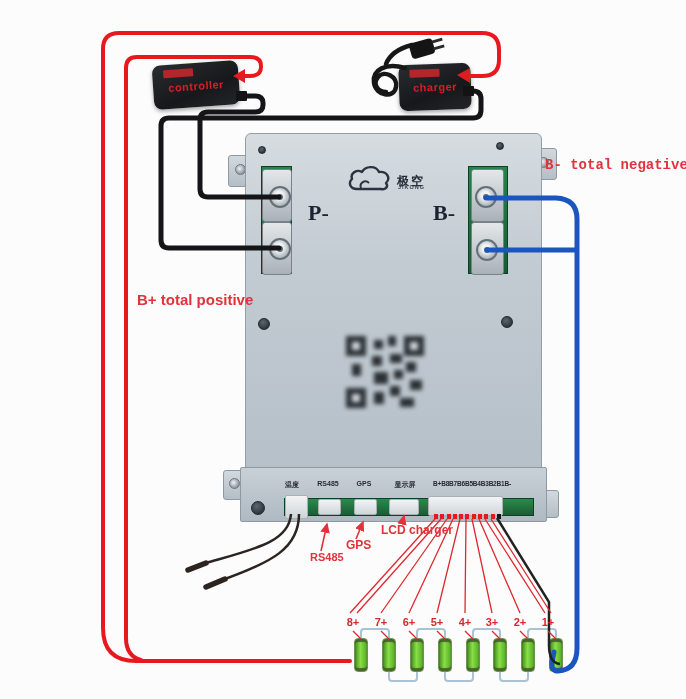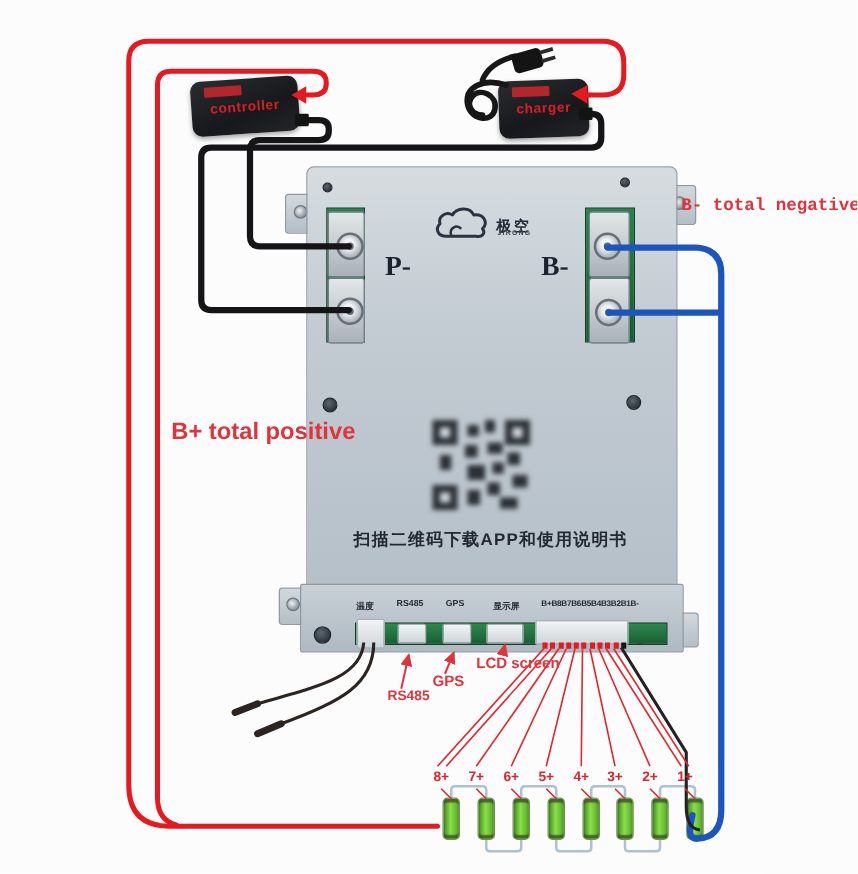--- a/index.html
+++ b/index.html
@@ -126,21 +126,20 @@
           <rect x="46" y="52" width="10" height="10"></rect>
         <rect x="56" y="64" width="14" height="9"></rect>
           <rect x="8" y="30" width="9" height="12"></rect>
       </g>
       <g fill="#cdd4d9">
         <rect x="8" y="8" width="8" height="8"></rect>
           <rect x="66" y="8" width="8" height="8"></rect>
           <rect x="8" y="60" width="8" height="8"></rect>
       </g>
     </svg>
-    <div class="bcaption">扫描二维码下载APP和使用说明书</div>
 
     <div class="greenpcb" style="left:39px;top:365px;width:248px;height:16px;background:linear-gradient(180deg,#2a8a4c,#1b5c33);"></div>
     <span class="portlabel" style="left:47px;">温度</span>
     <span class="portlabel" style="left:83px;">RS485</span>
     <span class="portlabel" style="left:119px;">GPS</span>
     <span class="portlabel" style="left:160px;">显示屏</span>
     <span class="portlabel tiny" style="left:227px;">B+B8B7B6B5B4B3B2B1B-</span>
 
     <div class="conn" style="left:40px;top:362px;width:21px;height:22px;"></div>
     <div class="conn" style="left:73px;top:366px;width:21px;height:14px;"></div>
@@ -229,24 +228,24 @@
              M485 519 L545 613 M491 519 L551 613
              M353 631 L361 639 M381 631 L389 639 M409 631 L417 639 M437 631 L445 639
              M465 631 L473 639 M492 631 L500 639 M520 631 L528 639 M548 631 L556 639" fill="none" stroke="#e0282e" stroke-width="1.3"></path>
 
     <path d="M321 551 L327 524" fill="none" stroke="#e0333b" stroke-width="1.6" marker-end="url(#arrw)"></path>
     <path d="M356 539 L363 522" fill="none" stroke="#e0333b" stroke-width="1.6" marker-end="url(#arrw)"></path>
     <path d="M402 524 L404 516" fill="none" stroke="#e0333b" stroke-width="1.6" marker-end="url(#arrw)"></path>
   </svg>
 
   <span class="red-note" style="left:545px;top:157px;font-size:14px;font-family:Liberation Mono, monospace;">B-  total negative</span>
-  <span class="red-note" style="left:137px;top:291px;font-size:19px;margin-top:44px;">B+ total positive</span>
+  <span class="red-note" style="left:137px;top:291px;font-size:15px;">B+ total positive</span>
   <span class="red-note" style="left:310px;top:551px;font-size:11px;">RS485</span>
   <span class="red-note" style="left:346px;top:538px;font-size:12px;">GPS</span>
-  <span class="red-note" style="left:381px;top:523px;font-size:12px;">LCD screen</span>
+  <span class="red-note" style="left:381px;top:523px;font-size:12px;">LCD charger</span>
 
   <span class="batlabel" style="left:353px;">8+</span>
   <span class="batlabel" style="left:381px;">7+</span>
   <span class="batlabel" style="left:409px;">6+</span>
   <span class="batlabel" style="left:437px;">5+</span>
   <span class="batlabel" style="left:465px;">4+</span>
   <span class="batlabel" style="left:492px;">3+</span>
   <span class="batlabel" style="left:520px;">2+</span>
   <span class="batlabel" style="left:548px;">1+</span>
 

